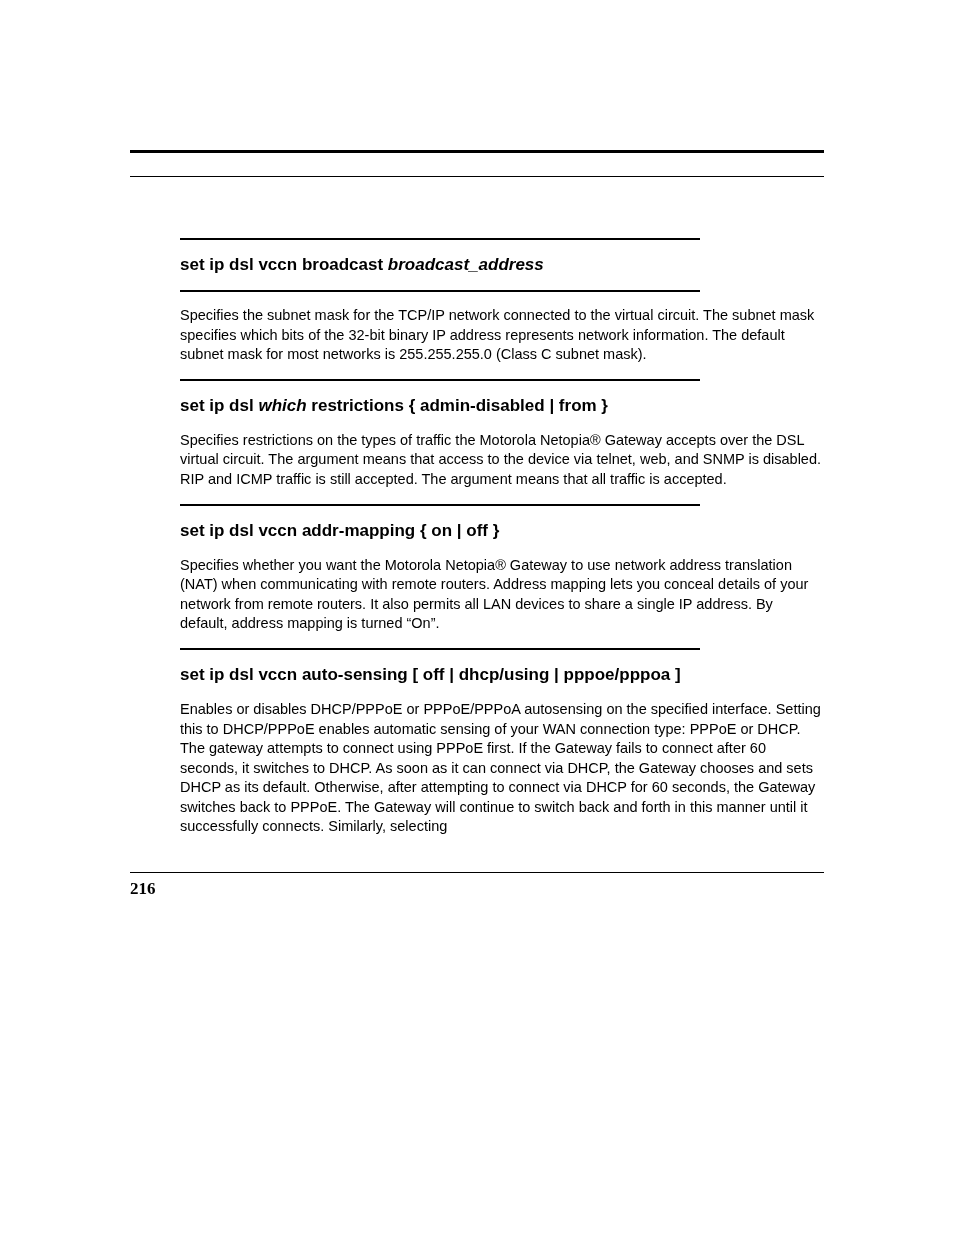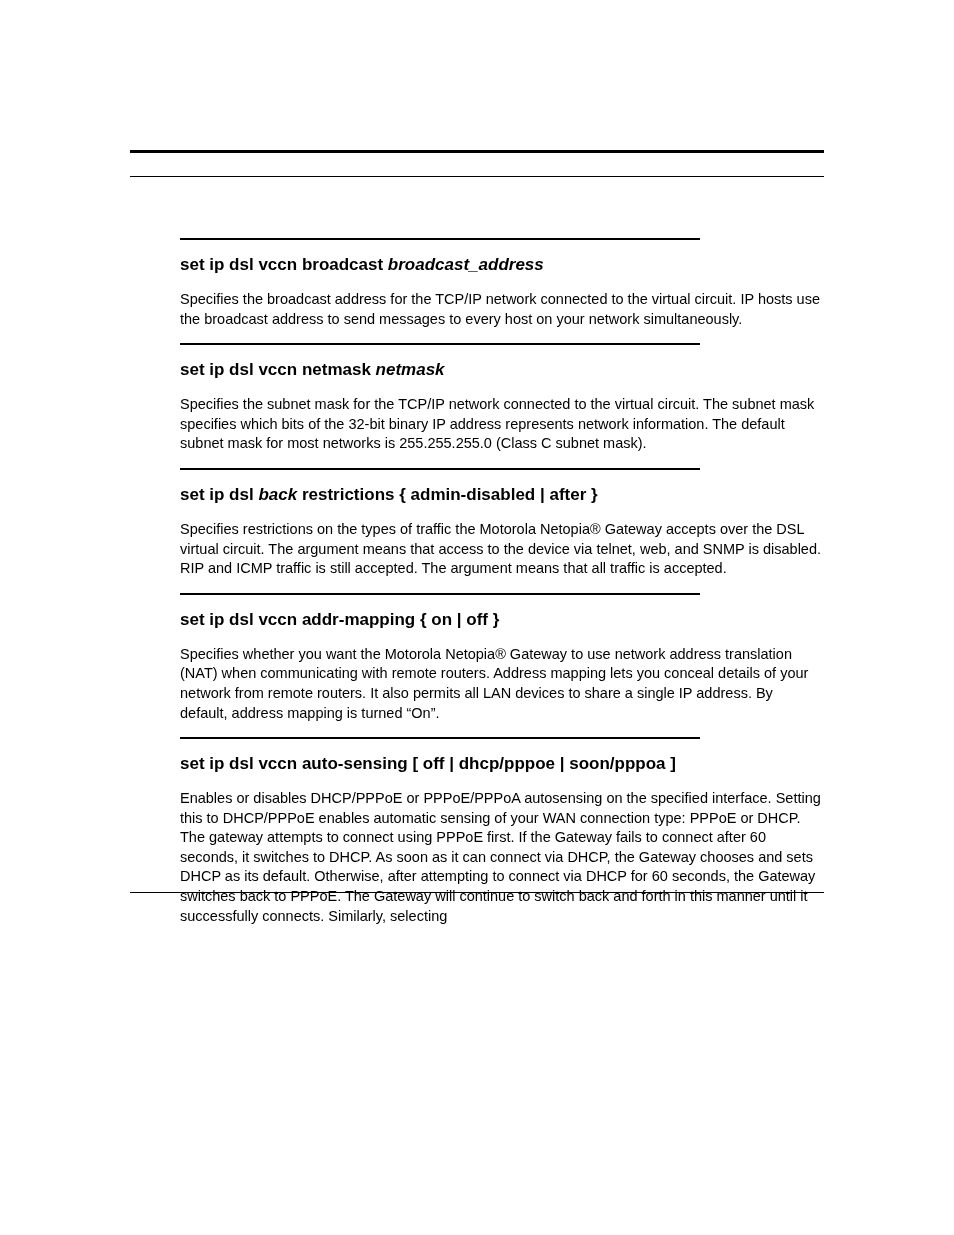--- a/index.html
+++ b/index.html
@@ -71,46 +71,43 @@
 <div class="page">
   <div class="top-rule-thick"></div>
   <div class="top-rule-thin"></div>
 
   <div class="content">
 
     <div class="section-rule"></div>
     <div class="cmd-heading">
       <span>set ip dsl vccn broadcast </span><span class="italic">broadcast_address</span><span></span>
     </div>
-    <p class="body-p">Specifies the broadcast address for the TCP/IP network connected to the virtual circuit. IP hosts use the broadcast address to send messages to every host on your network simultaneously.</p>
 
     <div class="section-rule"></div>
-    <div class="cmd-heading">
-      <span>set ip dsl vccn netmask </span><span class="italic">netmask</span><span></span>
-    </div>
     <p class="body-p">Specifies the subnet mask for the TCP/IP network connected to the virtual circuit. The subnet mask specifies which bits of the 32-bit binary IP address represents network information. The default subnet mask for most networks is 255.255.255.0 (Class C subnet mask).</p>
 
     <div class="section-rule"></div>
     <div class="cmd-heading">
-      <span>set ip dsl </span><span class="italic">back</span><span> restrictions { admin-disabled | after }</span>
+      <span>set ip dsl </span><span class="italic">which</span><span> restrictions { admin-disabled | from }</span>
     </div>
     <p class="body-p">Specifies restrictions on the types of traffic the Motorola Netopia® Gateway accepts over the DSL virtual circuit. The                                  argument means that access to the device via telnet, web, and SNMP is disabled. RIP and ICMP traffic is still accepted. The               argument means that all traffic is accepted.</p>
 
     <div class="section-rule"></div>
     <div class="cmd-heading">
       <span>set ip dsl vccn addr-mapping { on | off }</span><span class="italic"></span><span></span>
     </div>
     <p class="body-p">Specifies whether you want the Motorola Netopia® Gateway to use network address translation (NAT) when communicating with remote routers. Address mapping lets you conceal details of your network from remote routers. It also permits all LAN devices to share a single IP address. By default, address mapping is turned “On”.</p>
 
     <div class="section-rule"></div>
     <div class="cmd-heading">
-      <span>set ip dsl vccn auto-sensing [ off | dhcp/pppoe | soon/pppoa ]</span><span class="italic"></span><span></span>
+      <span>set ip dsl vccn auto-sensing [ off | dhcp/using | pppoe/pppoa ]</span><span class="italic"></span><span></span>
     </div>
     <p class="body-p">
       <span>Enables or disables DHCP/PPPoE or PPPoE/PPPoA autosensing on the specified interface. Setting this to </span><span class="bold">DHCP/PPPoE</span><span> enables automatic sensing of your WAN connection type: PPPoE or DHCP. The gateway attempts to connect using PPPoE first. If the Gateway fails to connect after 60 seconds, it switches to DHCP. As soon as it can connect via DHCP, the Gateway chooses and sets DHCP as its default. Otherwise, after attempting to connect via DHCP for 60 seconds, the Gateway switches back to PPPoE. The Gateway will continue to switch back and forth in this manner until it successfully connects. Similarly, selecting</span>
     </p>
 
   </div>
 
   <div class="footer">
     <div class="footer-rule"></div>
+    <div class="page-number">216</div>
   </div>
 </div>
 
 </body></html>

